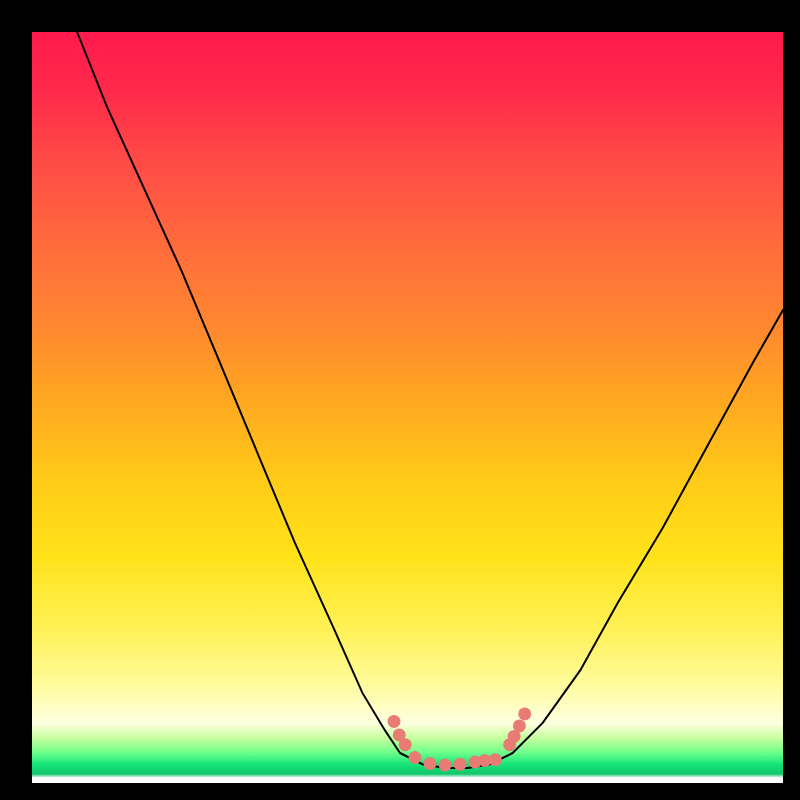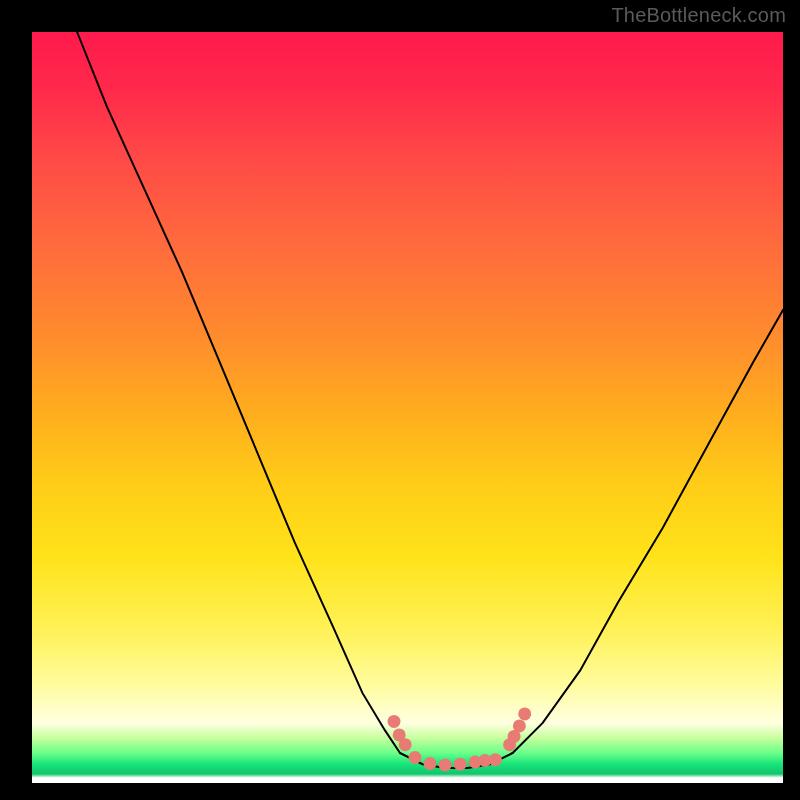--- a/index.html
+++ b/index.html
@@ -96,14 +96,13 @@
           <circle cx="443.1" cy="730.0" r="6.5" class="marker"></circle>
           <circle cx="452.9" cy="728.5" r="6.5" class="marker"></circle>
           <circle cx="463.4" cy="727.7" r="6.5" class="marker"></circle>
           <circle cx="477.6" cy="712.7" r="6.5" class="marker"></circle>
           <circle cx="482.1" cy="704.4" r="6.5" class="marker"></circle>
           <circle cx="487.4" cy="693.9" r="6.5" class="marker"></circle>
           <circle cx="492.7" cy="681.9" r="6.5" class="marker"></circle>
         </g>
     </svg>
   </div>
-  <div class="watermark">TheBottleneck.com</div>
 </div>
 
 </body></html>

